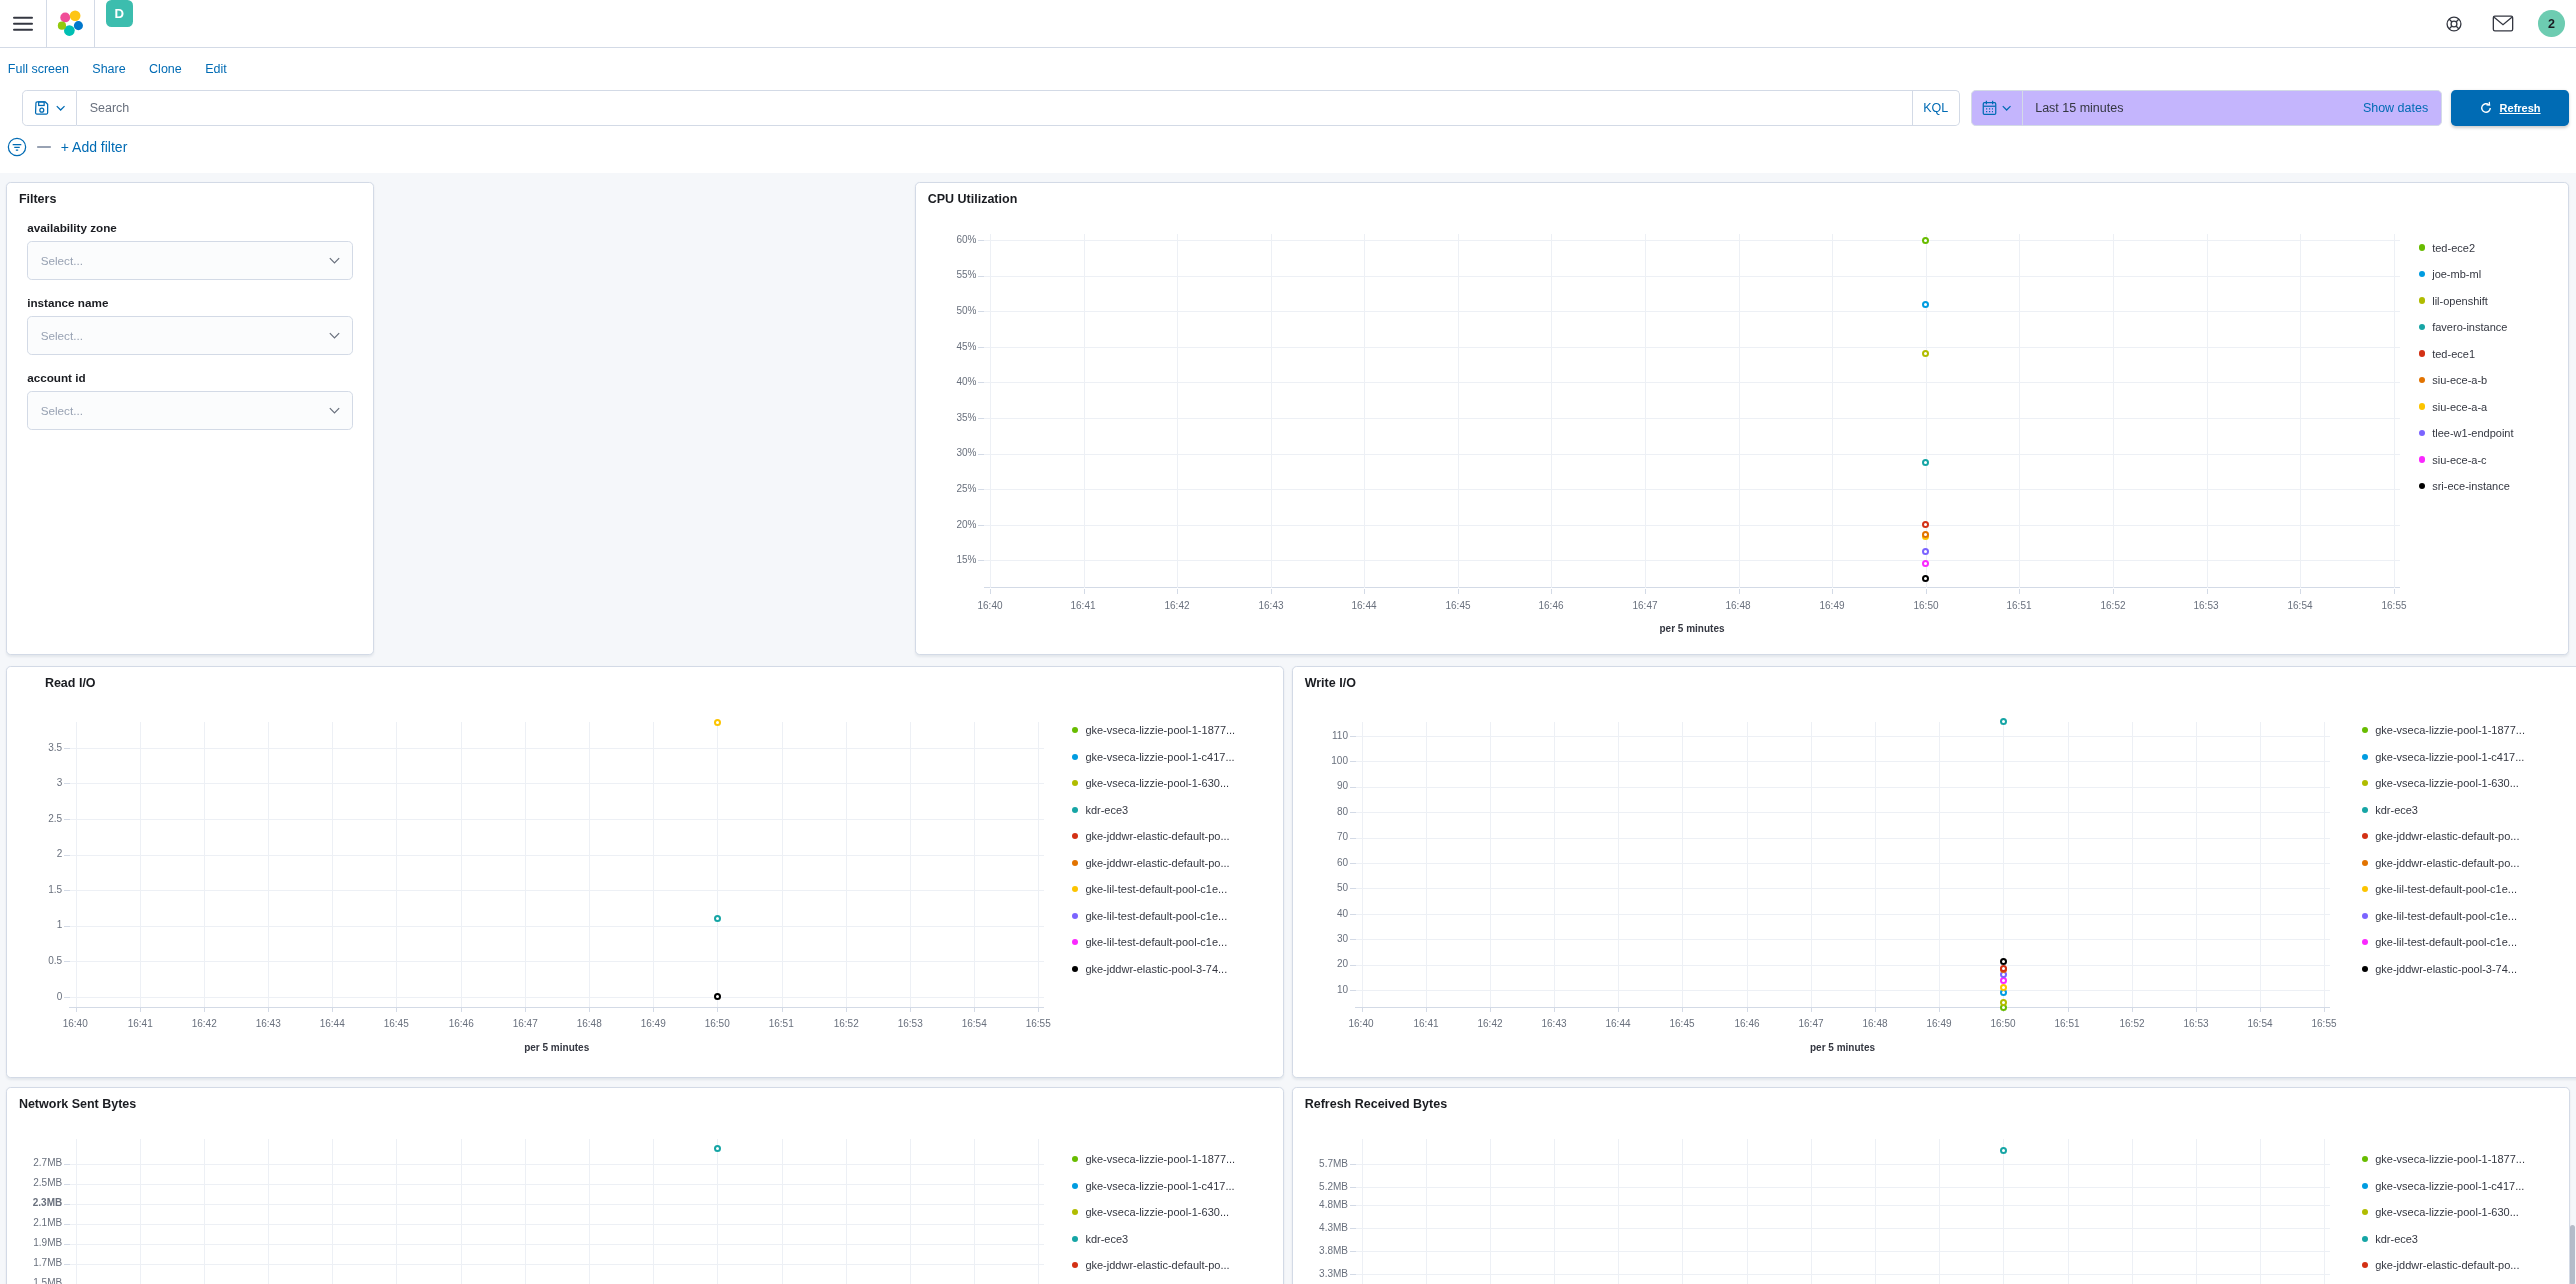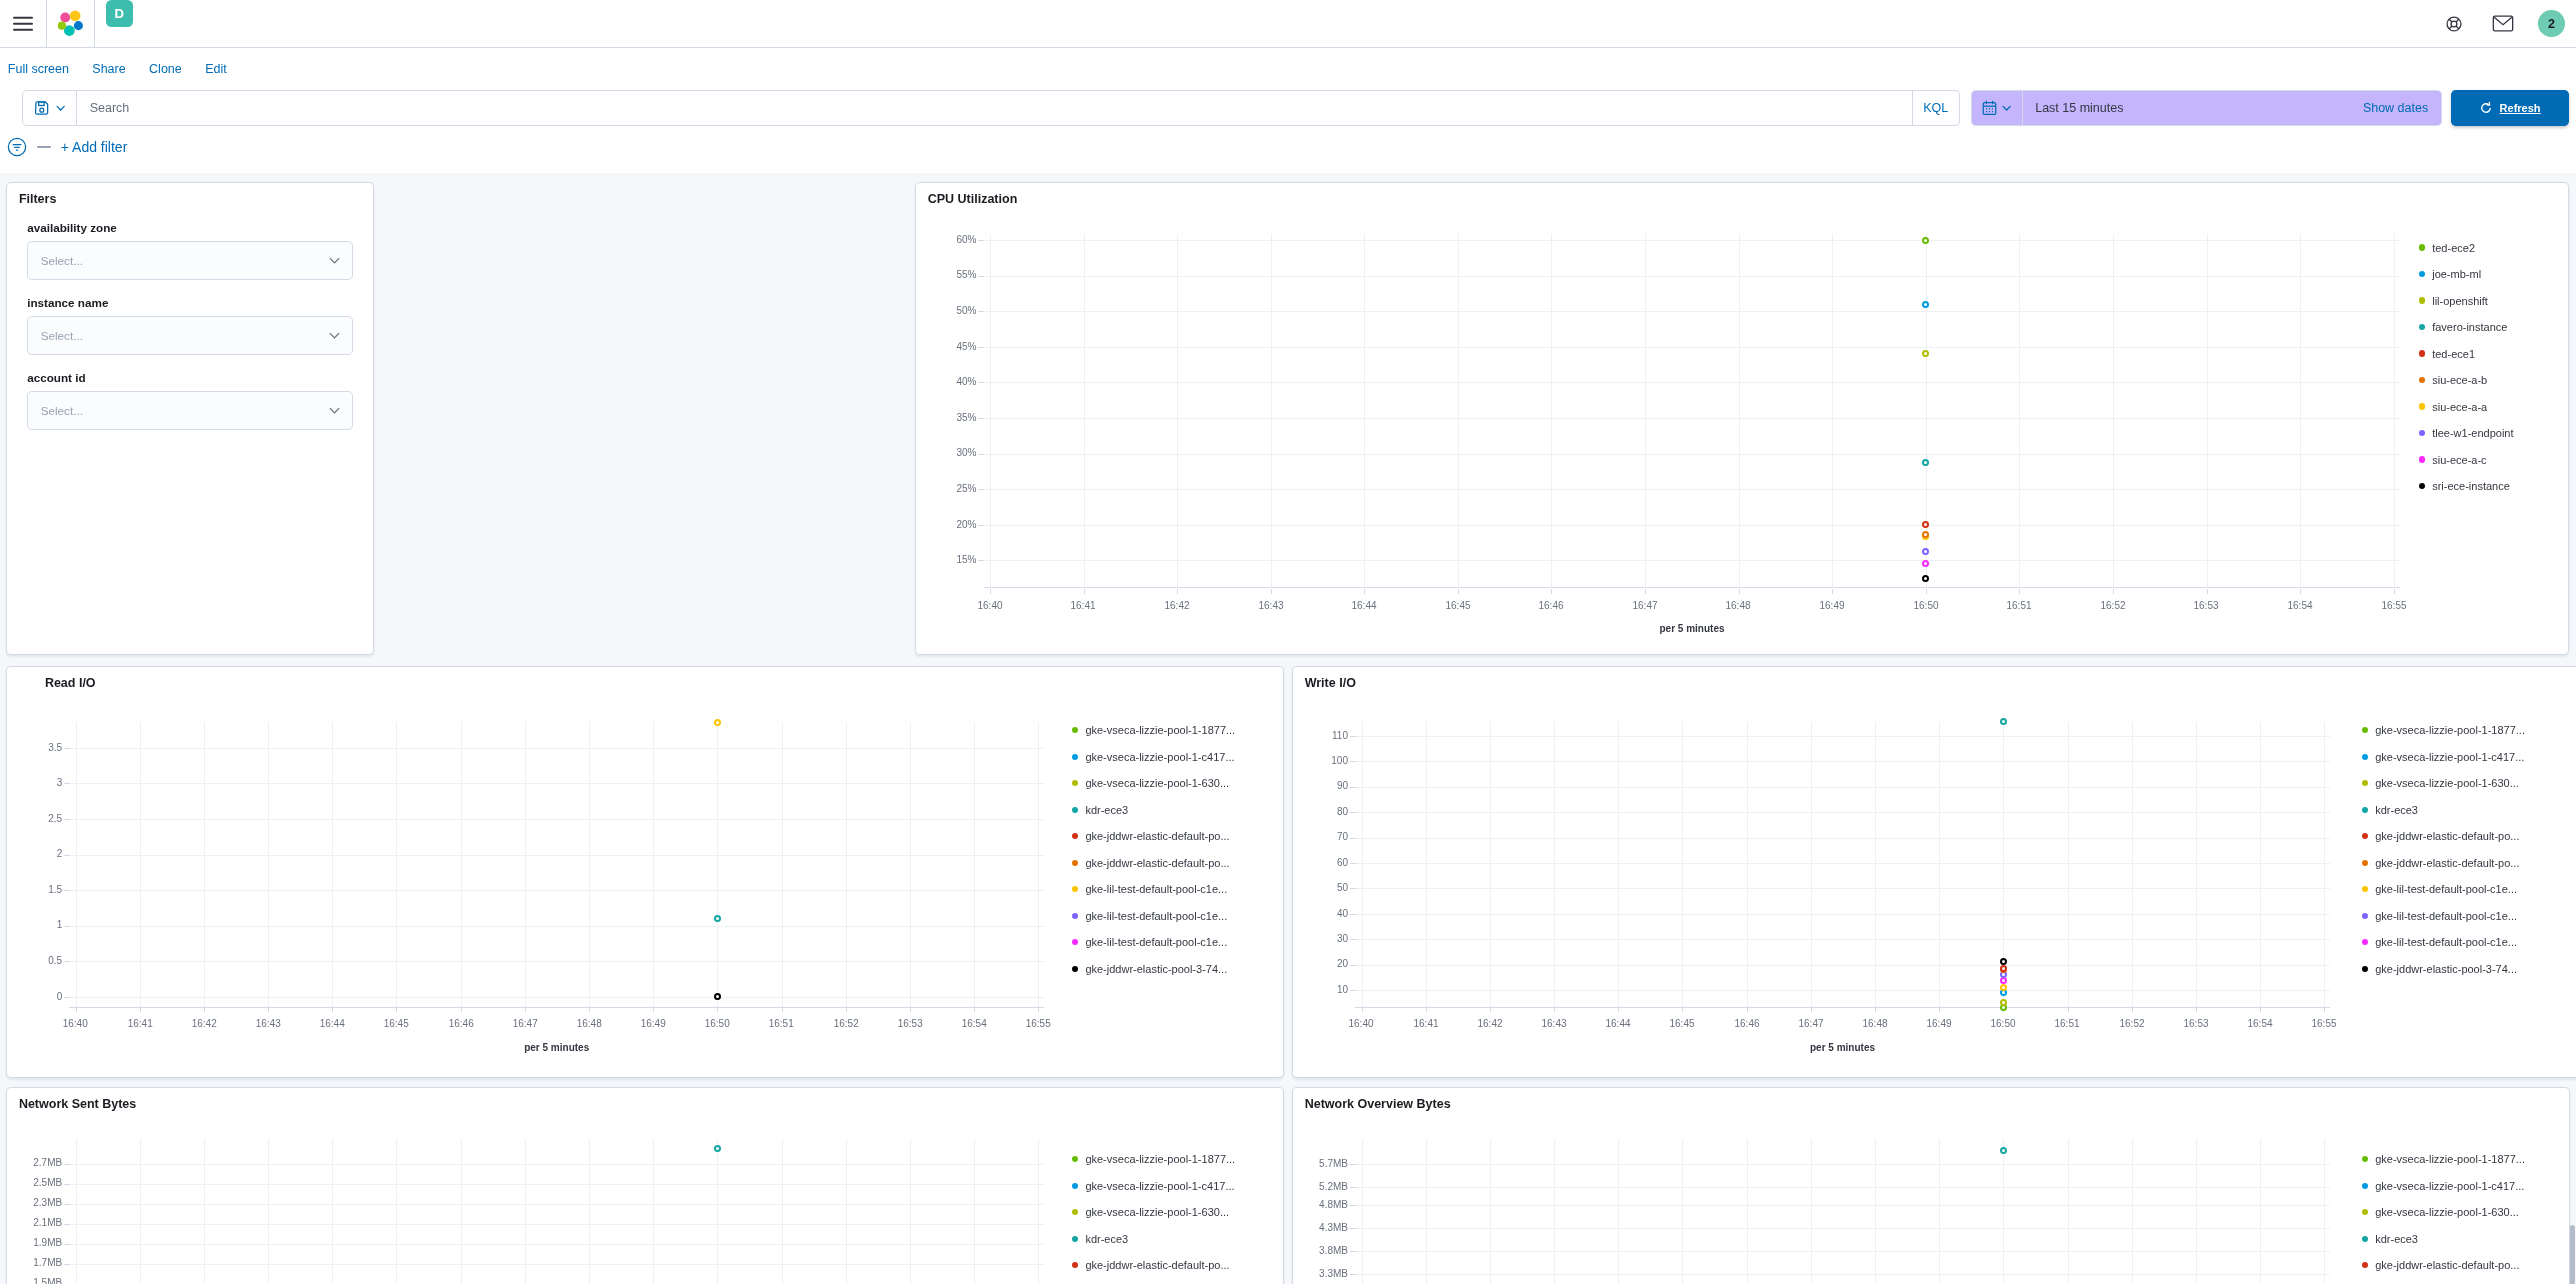--- a/index.html
+++ b/index.html
@@ -659,21 +659,21 @@
     <div class="panel-title">Network Sent Bytes</div>
   <div class="plot-area" style="left: 62px; top: 51px; width: 975px; height: 285px;"></div>
       <div class="gridline-h" style="left: 62px; top: 76px; width: 975px;"></div>
       <div class="tick-stub-y" style="left: 57px; top: 76px; width: 5.5px;"></div>
       <div class="ytick-label" style="left: 0px; top: 69px; width: 55px;">2.7MB</div>
       <div class="gridline-h" style="left: 62px; top: 96px; width: 975px;"></div>
       <div class="tick-stub-y" style="left: 57px; top: 96px; width: 5.5px;"></div>
       <div class="ytick-label" style="left: 0px; top: 89px; width: 55px;">2.5MB</div>
       <div class="gridline-h" style="left: 62px; top: 116px; width: 975px;"></div>
       <div class="tick-stub-y" style="left: 57px; top: 116px; width: 5.5px;"></div>
-      <div class="ytick-label" style="left: 0px; top: 109px; width: 55px;">2.3MB</div>
+      <div class="ytick-label" style="left: 0px; top: 109px; width: 55px; font-weight: bold;">2.3MB</div>
       <div class="gridline-h" style="left: 62px; top: 136px; width: 975px;"></div>
       <div class="tick-stub-y" style="left: 57px; top: 136px; width: 5.5px;"></div>
       <div class="ytick-label" style="left: 0px; top: 129px; width: 55px;">2.1MB</div>
       <div class="gridline-h" style="left: 62px; top: 156px; width: 975px;"></div>
       <div class="tick-stub-y" style="left: 57px; top: 156px; width: 5.5px;"></div>
       <div class="ytick-label" style="left: 0px; top: 149px; width: 55px;">1.9MB</div>
       <div class="gridline-h" style="left: 62px; top: 176px; width: 975px;"></div>
       <div class="tick-stub-y" style="left: 57px; top: 176px; width: 5.5px;"></div>
       <div class="ytick-label" style="left: 0px; top: 169px; width: 55px;">1.7MB</div>
       <div class="gridline-h" style="left: 62px; top: 196px; width: 975px;"></div>
@@ -715,21 +715,21 @@
         </div>
         <div class="legend-item" style="height: 26.5px;">
           <span class="legend-swatch" style="background: rgb(211, 49, 21);"></span>
           <span class="legend-label">gke-jddwr-elastic-default-po...</span>
         </div>
         <div class="legend-item" style="height: 26.5px;"></div>
       </div>
     </section>
 
   <section class="panel" style="left:1292px;top:914px;width:1278px;height:412px;">
-    <div class="panel-title">Network Overview Bytes</div>
+    <div class="panel-title">Refresh Received Bytes</div>
   <div class="plot-area" style="left: 62px; top: 51px; width: 975px; height: 285px;"></div>
       <div class="gridline-h" style="left: 62px; top: 76px; width: 975px;"></div>
       <div class="tick-stub-y" style="left: 57px; top: 76px; width: 5.5px;"></div>
       <div class="ytick-label" style="left: 0px; top: 70px; width: 55px;">5.7MB</div>
       <div class="gridline-h" style="left: 62px; top: 99px; width: 975px;"></div>
       <div class="tick-stub-y" style="left: 57px; top: 99px; width: 5.5px;"></div>
       <div class="ytick-label" style="left: 0px; top: 93px; width: 55px;">5.2MB</div>
       <div class="gridline-h" style="left: 62px; top: 117px; width: 975px;"></div>
       <div class="tick-stub-y" style="left: 57px; top: 117px; width: 5.5px;"></div>
       <div class="ytick-label" style="left: 0px; top: 111px; width: 55px;">4.8MB</div>

